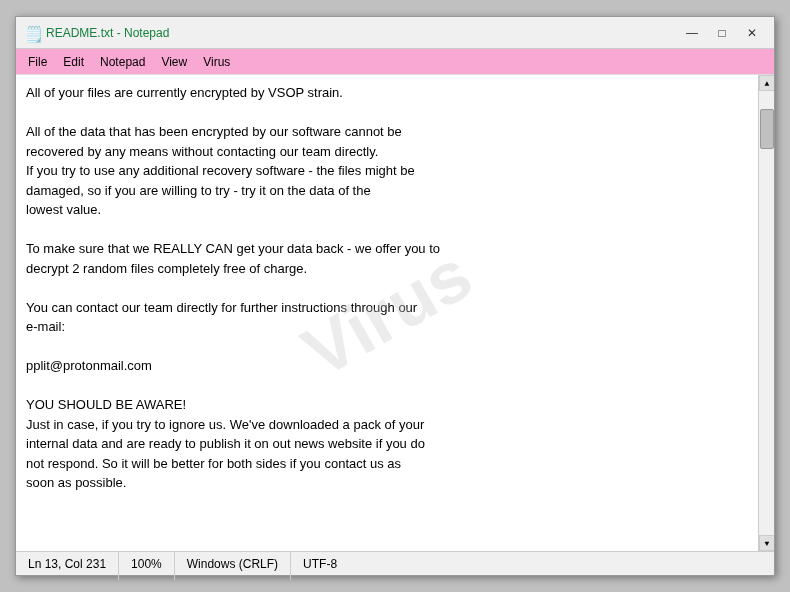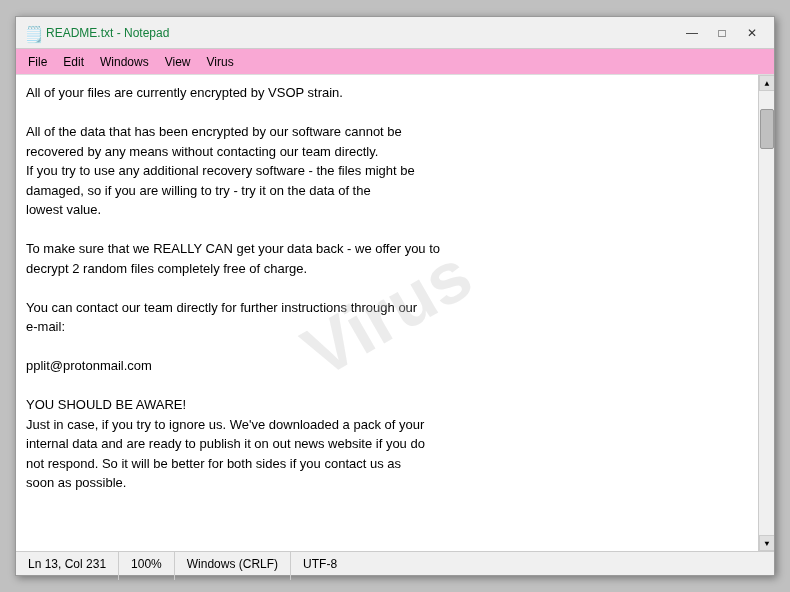--- a/index.html
+++ b/index.html
@@ -202,21 +202,21 @@
     <div class="title-bar-buttons">
       <button class="tb-btn">—</button>
       <button class="tb-btn">□</button>
       <button class="tb-btn close">✕</button>
     </div>
   </div>
 
   <div class="menu-bar">
     <span class="menu-item">File</span>
     <span class="menu-item">Edit</span>
-    <span class="menu-item">Windows</span>
+    <span class="menu-item">Notepad</span>
     <span class="menu-item">View</span>
     <span class="menu-item">Virus</span>
   </div>
 
   <div class="content-area">
     <div class="text-area-wrapper">
       <div class="watermark">Virus</div>
       <pre class="text-content">All of your files are currently encrypted by VSOP strain.
 
 All of the data that has been encrypted by our software cannot be

